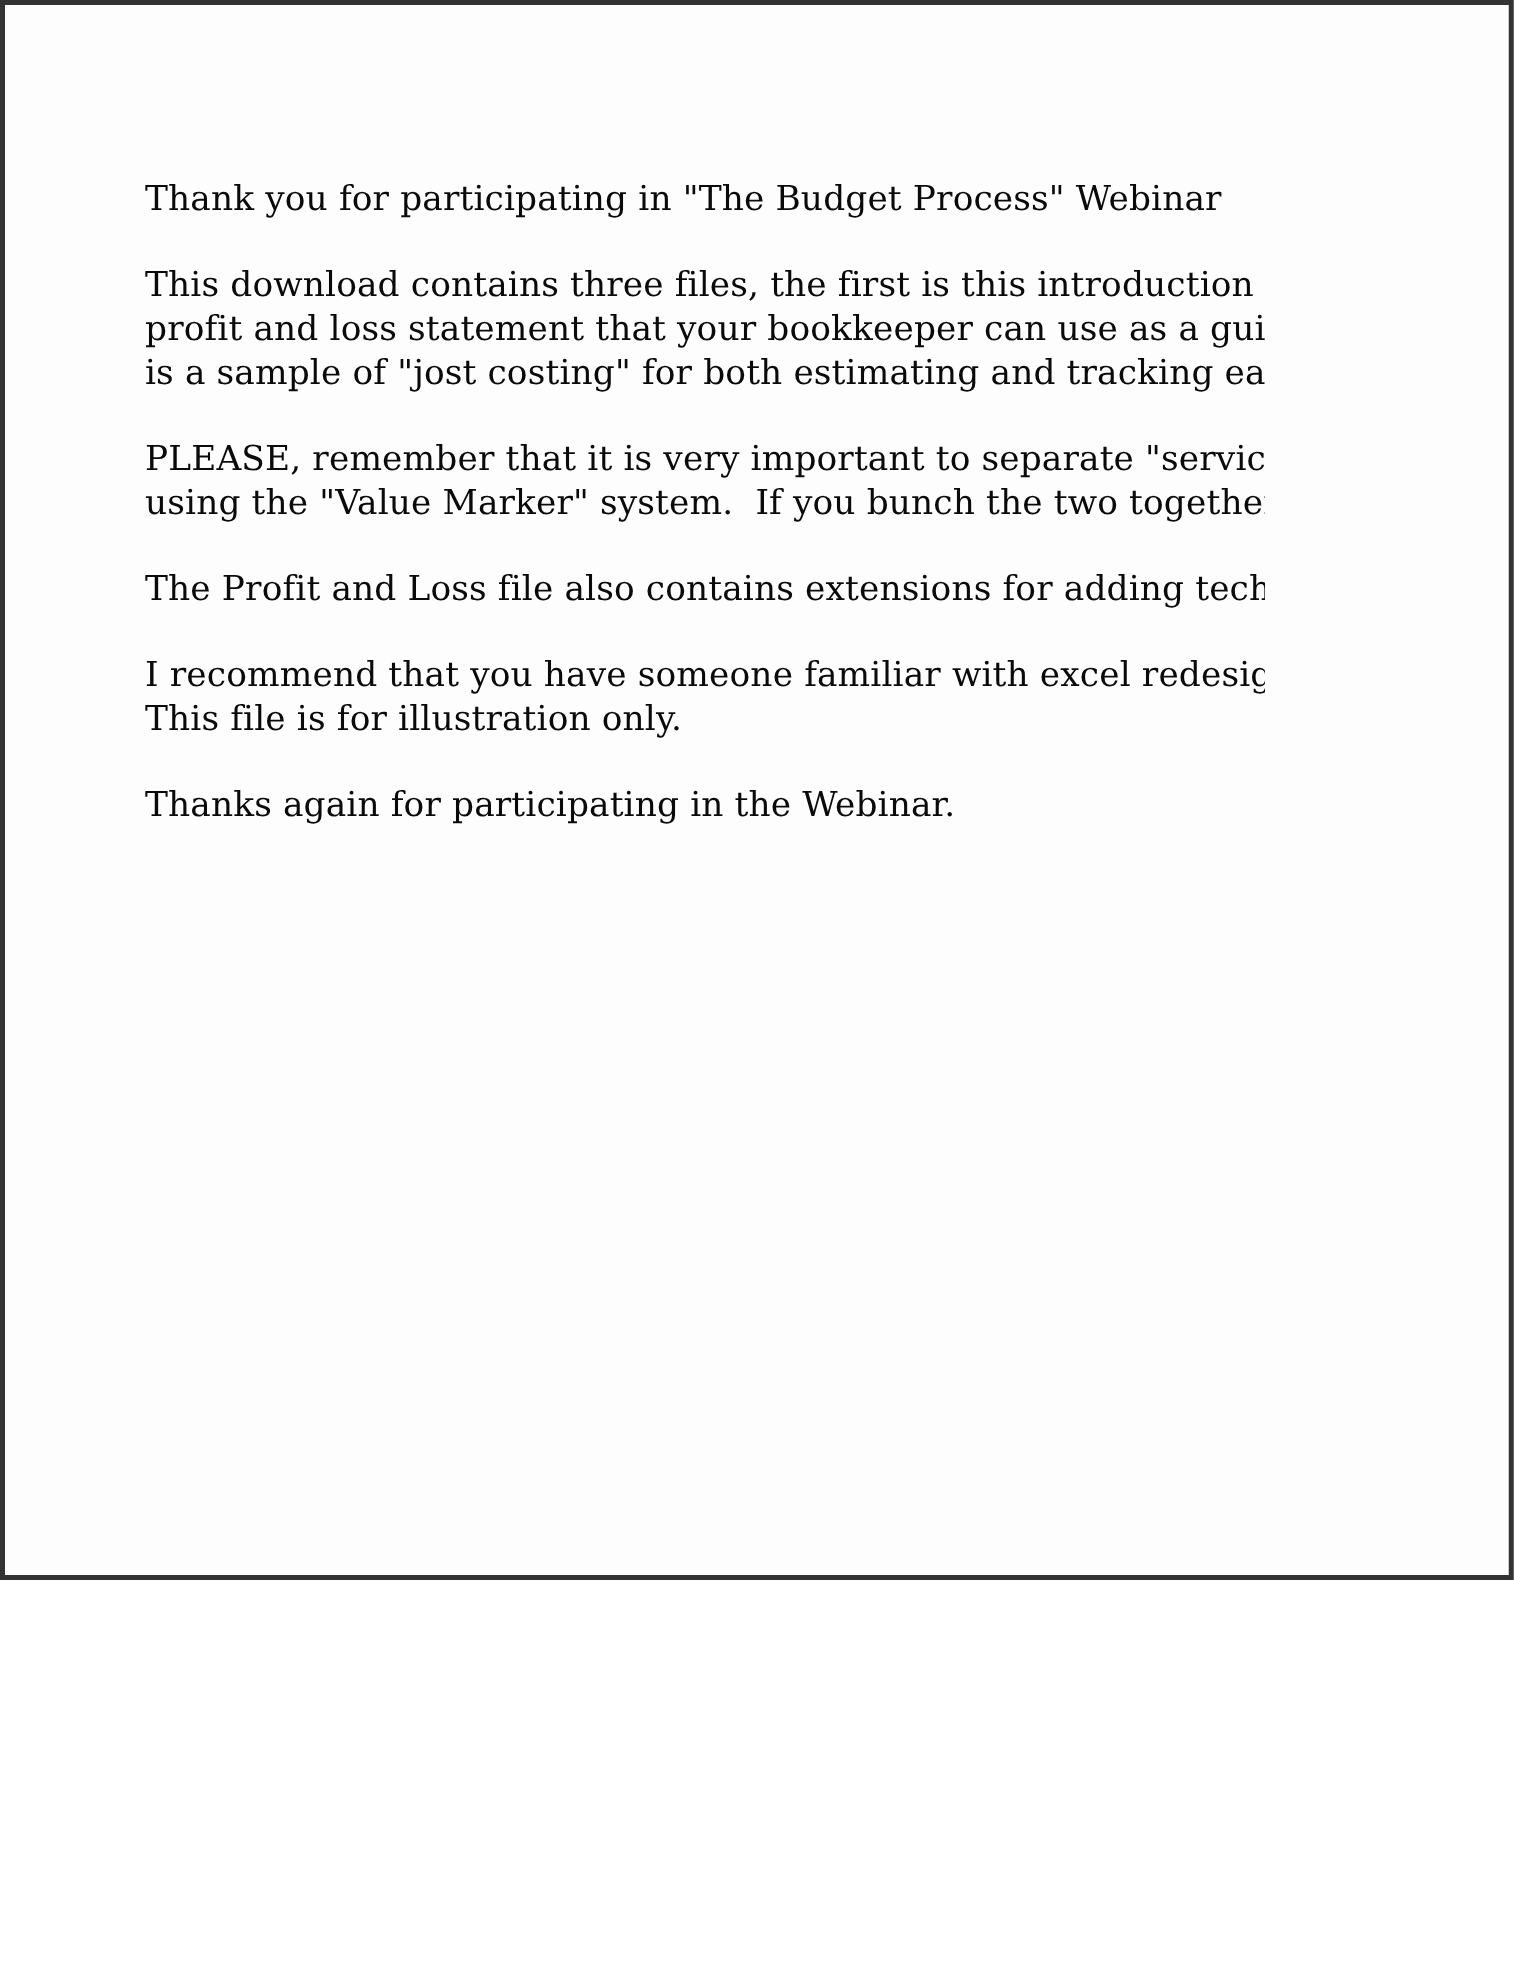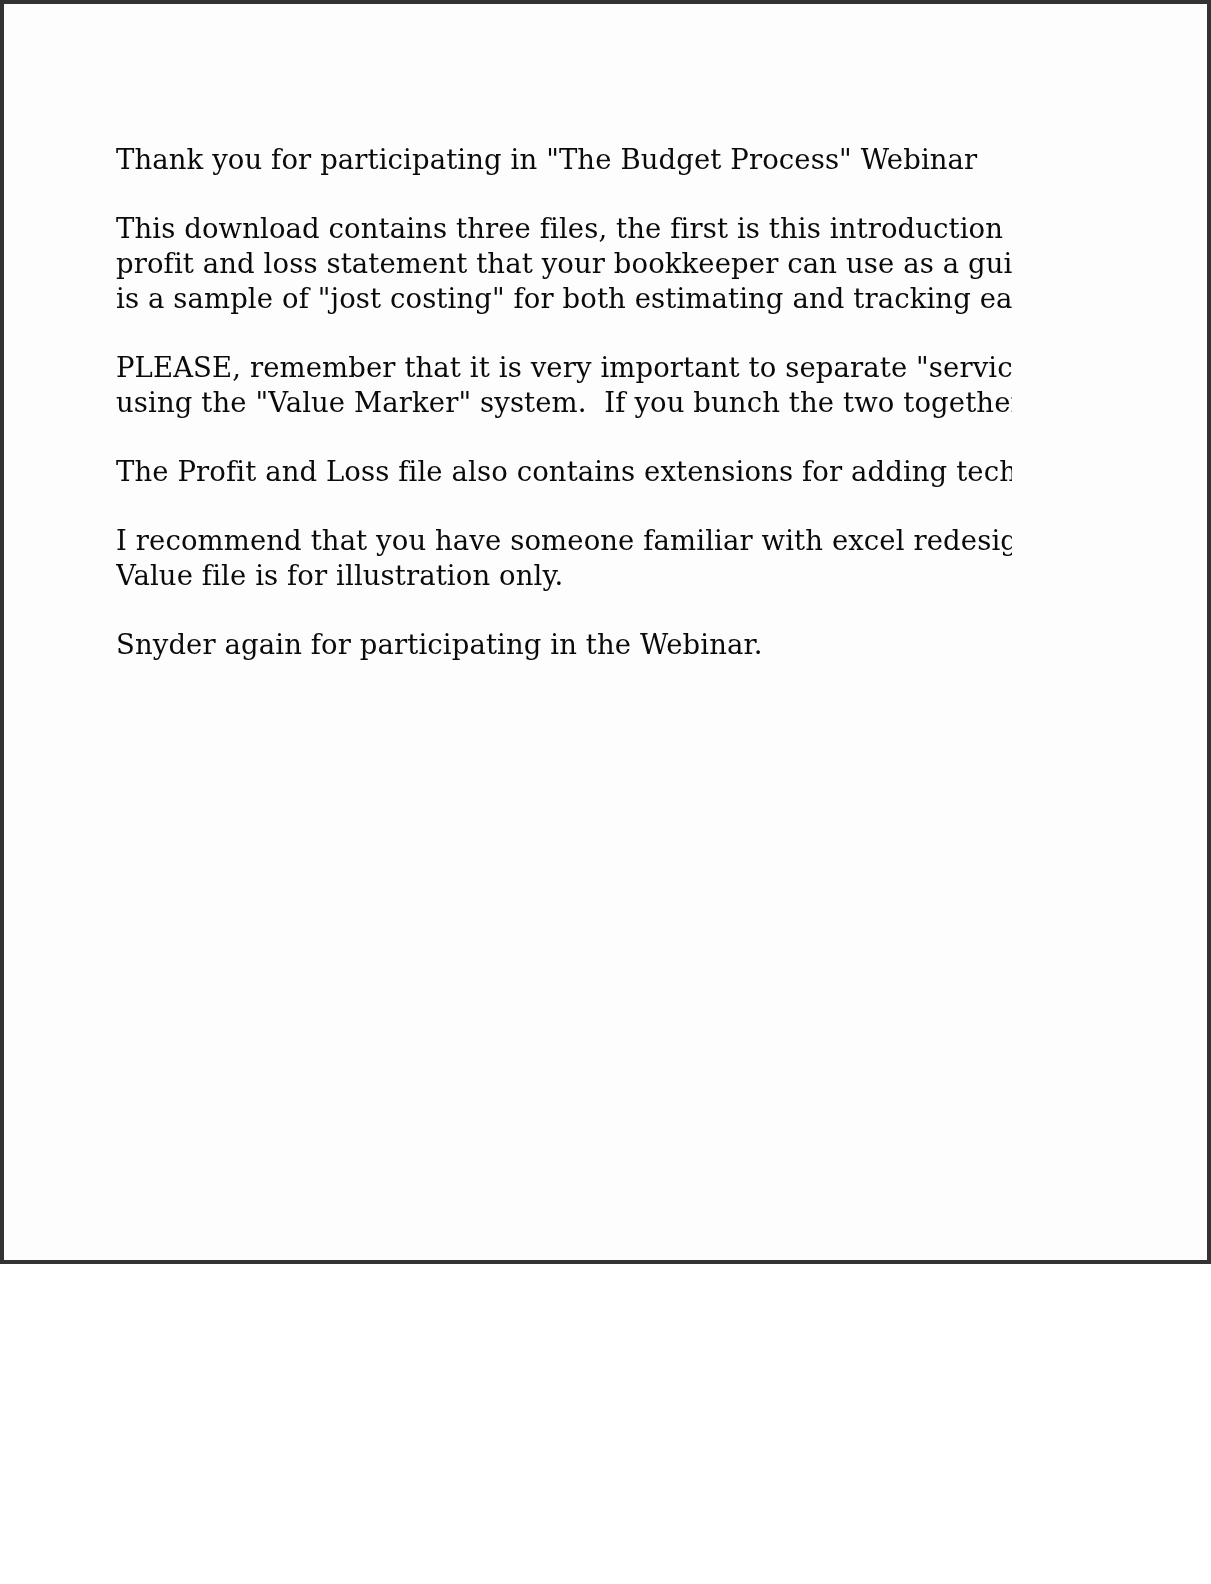--- a/index.html
+++ b/index.html
@@ -74,22 +74,22 @@
       <span class="line">PLEASE, remember that it is very important to separate "service" f</span>
       <span class="line">using the "Value Marker" system.  If you bunch the two together t</span>
     </div>
 
     <div class="para">
       <span class="line">The Profit and Loss file also contains extensions for adding techni</span>
     </div>
 
     <div class="para">
       <span class="line">I recommend that you have someone familiar with excel redesign t</span>
-      <span class="line">Value file is for illustration only.</span>
+      <span class="line">This file is for illustration only.</span>
     </div>
 
     <div class="para">
-      <span class="line">Snyder again for participating in the Webinar.</span>
+      <span class="line">Thanks again for participating in the Webinar.</span>
     </div>
 
 
   </div>
 </div>
 
 </body></html>

